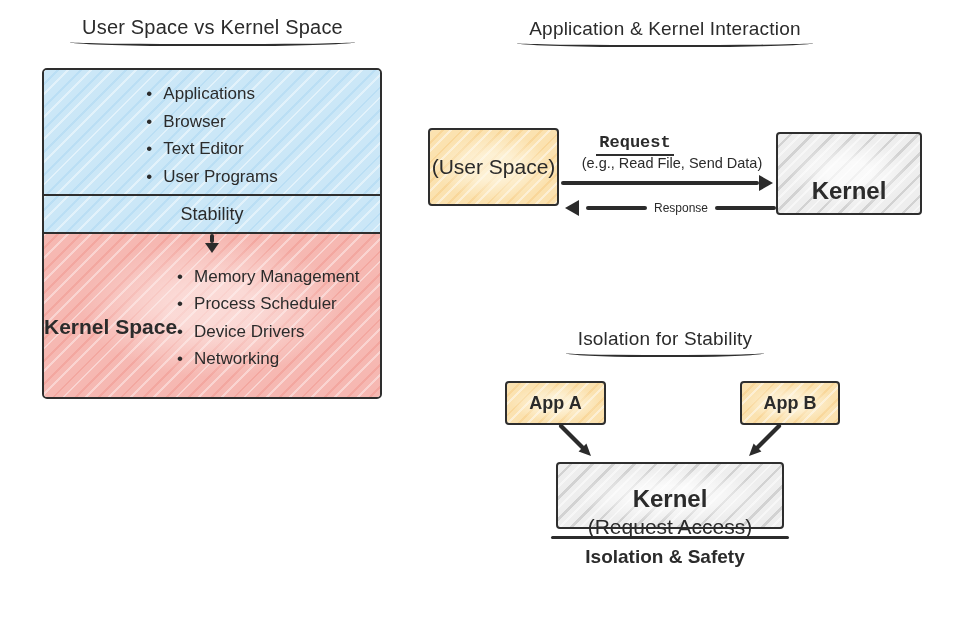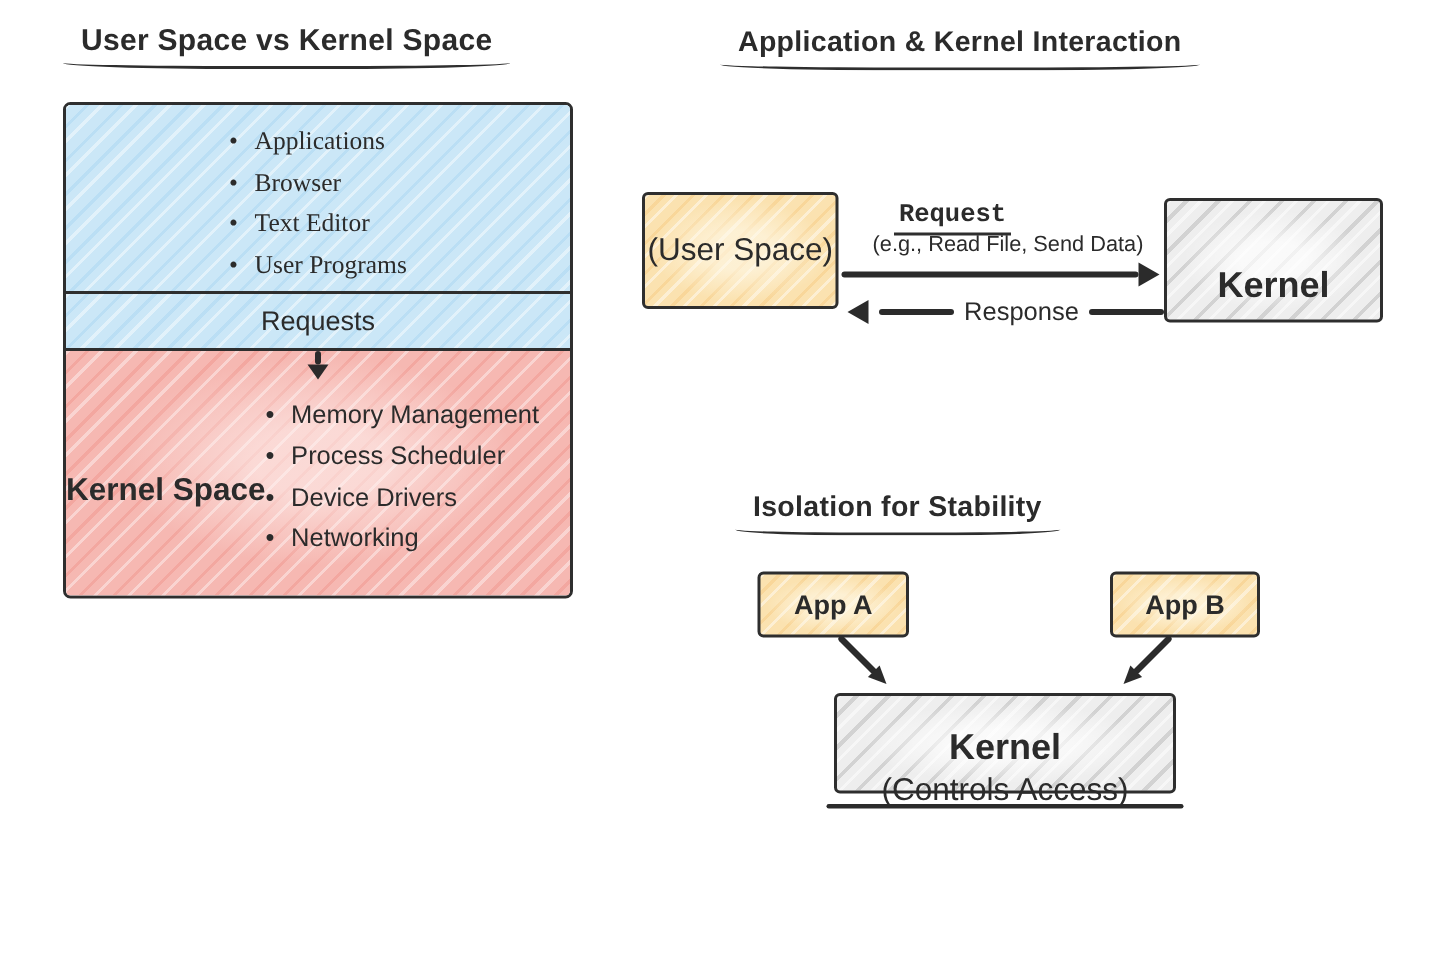--- a/index.html
+++ b/index.html
@@ -2,21 +2,21 @@
 <html><head>
 <meta charset="utf-8">
 <style>
   * { margin:0; padding:0; box-sizing:border-box; }
   html,body { background:#ffffff; }
   .canvas {
     position:relative; width:960px; height:640px; background:#ffffff;
     font-family:"Liberation Sans","DejaVu Sans",sans-serif; color:#2b2b2b;
     overflow:hidden;
   }
-  .section-title { position:absolute; font-size:19px; font-weight:bold; letter-spacing:.2px; }
+  .section-title { position:absolute; text-align:center; font-size:19px; font-weight:normal; letter-spacing:.2px; }
   .section-title .u { display:inline-block; padding:0 12px 5px; border-bottom:2.5px solid #2e2e2e; border-radius:0 0 40% 40%/0 0 4px 4px; }
 
   
   .left-title { left:42px; top:16px; width:341px; font-size:20px; }
   .space-box {
     position:absolute; left:42px; top:68px; width:340px; height:331px;
     border:2.5px solid #2e2e2e; border-radius:5px; overflow:hidden;
     display:flex; flex-direction:column;
   }
   .tex-blue {
@@ -39,21 +39,21 @@
       repeating-linear-gradient(135deg, rgba(255,255,255,.45) 0 2px, rgba(255,255,255,0) 2px 8px,
         rgba(243,185,96,.28) 8px 10px, rgba(255,255,255,0) 10px 14px);
   }
   .tex-gray {
     background-color:#eeeeee;
     background-image:
       radial-gradient(ellipse at 50% 50%, rgba(255,255,255,.7) 0 22%, rgba(255,255,255,0) 60%),
       repeating-linear-gradient(135deg, rgba(255,255,255,.5) 0 2px, rgba(255,255,255,0) 2px 8px,
         rgba(165,165,165,.38) 8px 10.5px, rgba(255,255,255,0) 10.5px 15px);
   }
-  .user-zone { height:124px; display:flex; align-items:flex-start; justify-content:center;font-family:Liberation Serif, serif; }
+  .user-zone { height:124px; display:flex; align-items:flex-start; justify-content:center; }
   .hand-list { list-style:none; width:fit-content; margin-top:10px; font-size:17px; line-height:27.5px; }
   .hand-list li { position:relative; padding-left:17px; }
   .hand-list li::before { content:"•"; position:absolute; left:0; top:0; }
   .requests-strip { height:38px; border-top:2px solid #2e2e2e; display:flex; align-items:center; justify-content:center; font-size:18px; }
   .kernel-zone { flex:1; border-top:2.5px solid #2e2e2e; position:relative; display:flex; flex-direction:row; align-items:center; }
   .down-arrow { position:absolute; top:0; left:50%; transform:translateX(-50%); display:flex; flex-direction:column; align-items:center; }
   .down-arrow .shaft { width:3.5px; height:9px; background:#2b2b2b; border-radius:2px; }
   .down-arrow .head { width:0; height:0; border-left:7px solid transparent; border-right:7px solid transparent; border-top:10px solid #2b2b2b; }
   .kernel-zone h3 { margin-top:22px; font-size:21px; font-weight:bold; }
   .kernel-zone .hand-list { margin-top:4px; }
@@ -73,21 +73,21 @@
   .kernel-box-top  { left:776px; top:132px; width:146px; height:83px; }
   .request-label   { position:absolute; left:560px; top:132px; width:150px; text-align:center; font-size:17px; font-weight:bold; }
   .request-label .u{ display:inline-block; padding:0 3px 2px; border-bottom:2px solid #2e2e2e;font-family:Liberation Mono, monospace; }
   .request-detail  { position:absolute; left:562px; top:155px; width:220px; text-align:center; font-size:14.5px; }
   .request-arrow   { position:absolute; left:561px; top:175px; width:212px; height:16px; display:flex; align-items:center; }
   .request-arrow .line { flex:1; height:3.5px; background:#2b2b2b; border-radius:2px; }
   .tri-right { width:0; height:0; border-top:8px solid transparent; border-bottom:8px solid transparent; border-left:14px solid #2b2b2b; }
   .tri-left  { width:0; height:0; border-top:8px solid transparent; border-bottom:8px solid transparent; border-right:14px solid #2b2b2b; }
   .response-arrow { position:absolute; left:565px; top:198px; width:211px; height:20px; display:flex; align-items:center; gap:7px; }
   .response-arrow .line { flex:1; height:3.5px; background:#2b2b2b; border-radius:2px; }
-  .response-arrow .lbl { font-size:17px;text-align:center; }
+  .response-arrow .lbl { font-size:12px;text-align:center; }
 
   
   .isolation-title { left:490px; top:328px; width:350px; }
   .app-a-box { left:505px; top:381px; width:101px; height:44px; }
   .app-b-box { left:740px; top:381px; width:100px; height:44px; }
   .app-box-label { font-size:18px; font-weight:bold; }
   .diag-arrow { position:absolute; width:42px; height:38px; }
   .arrow-a { left:556px; top:423px; }
   .arrow-b { left:742px; top:423px; transform:scaleX(-1); }
   .kernel-box-bottom { left:556px; top:462px; width:228px; height:67px; }
@@ -105,21 +105,21 @@
 
   <div class="space-box">
     <div class="user-zone tex-blue">
       <ul class="hand-list">
         <li>Applications</li>
         <li>Browser</li>
         <li>Text Editor</li>
         <li>User Programs</li>
       </ul>
     </div>
-    <div class="requests-strip tex-blue">Requests</div>
+    <div class="requests-strip tex-blue">Stability</div>
     <div class="kernel-zone tex-red">
       <div class="down-arrow">
         <div class="shaft"></div>
         <div class="head"></div>
       </div>
       <h3>Kernel Space</h3>
       <ul class="hand-list">
         <li>Memory Management</li>
         <li>Process Scheduler</li>
         <li>Device Drivers</li>
@@ -172,18 +172,19 @@
     <line x1="5" y1="3" x2="26" y2="24" stroke="#2b2b2b" stroke-width="4.2" stroke-linecap="round"></line>
     <polygon points="35,33 30.4,20.6 22.6,28.4" fill="#2b2b2b"></polygon>
   </svg>
   <svg class="diag-arrow arrow-b" viewBox="0 0 42 38">
     <line x1="5" y1="3" x2="26" y2="24" stroke="#2b2b2b" stroke-width="4.2" stroke-linecap="round"></line>
     <polygon points="35,33 30.4,20.6 22.6,28.4" fill="#2b2b2b"></polygon>
   </svg>
 
   <div class="node-box kernel-box-bottom tex-gray">
     <div class="t1-big">Kernel</div>
-    <div class="t2">(Controls Access)</div>
+    <div class="t2">(Request Access)</div>
   </div>
 
   <div class="kernel-shadow"></div>
+  <div class="isolation-caption">Isolation &amp; Safety</div>
 
 </div>
 
 </body></html>

